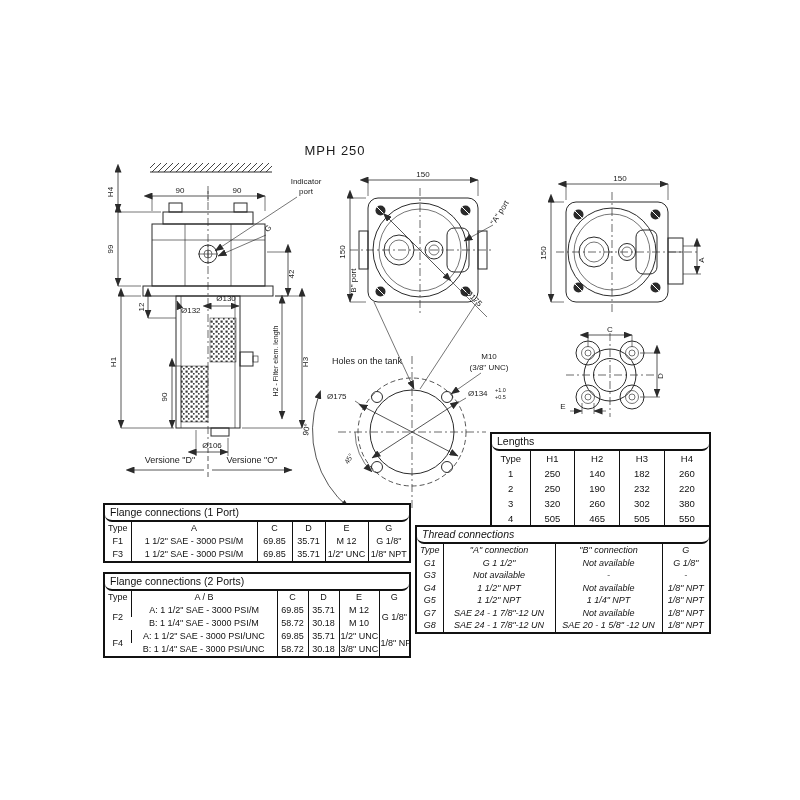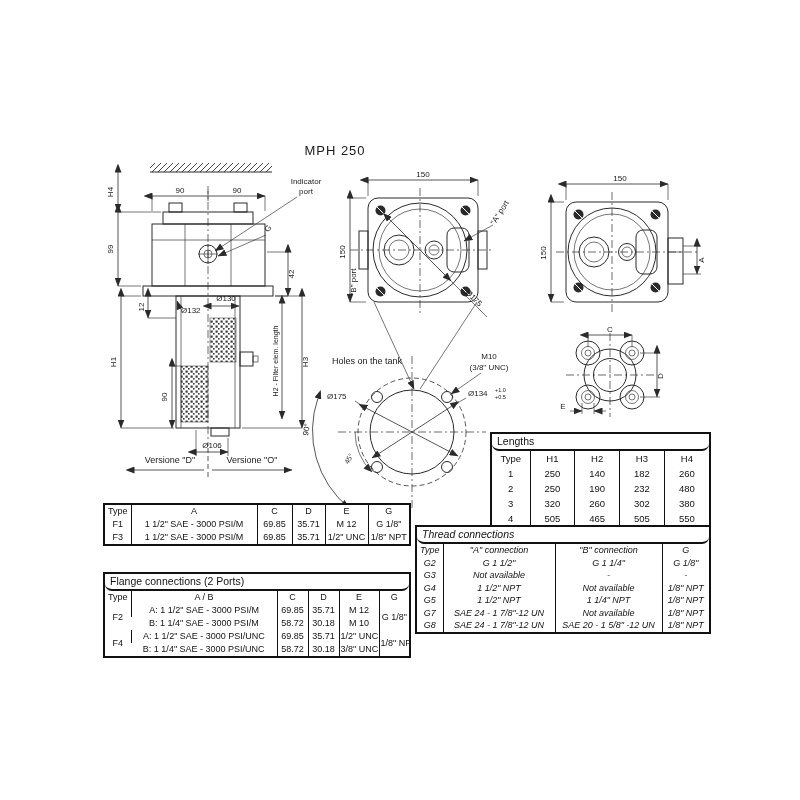--- a/index.html
+++ b/index.html
@@ -322,41 +322,42 @@
       <td>250</td>
       <td>140</td>
       <td>182</td>
       <td>260</td>
     </tr>
     <tr>
       <td>2</td>
       <td>250</td>
       <td>190</td>
       <td>232</td>
-      <td>480</td>
+      <td>220</td>
     </tr>
     <tr>
       <td>3</td>
       <td>320</td>
       <td>260</td>
       <td>302</td>
       <td>380</td>
     </tr>
     <tr>
       <td>4</td>
       <td>505</td>
       <td>465</td>
       <td>505</td>
       <td>550</td>
     </tr>
   </tbody>
       </table>
 </div>
 
 <div class="tbl" style="left:103px;top:503px;width:308px;">
+  <div class="tbl-title">Flange connections (1 Port)</div>
   <table>
     <colgroup>
           <col style="width:26px">
           <col style="width:126px">
           <col style="width:35px">
           <col style="width:33px">
           <col style="width:43px">
           <col>
         </colgroup>
     <tbody>
@@ -450,23 +451,23 @@
           <col>
         </colgroup>
     <tbody>
           <tr>
       <th>Type</th>
       <th>"A" connection</th>
       <th>"B" connection</th>
       <th>G</th>
     </tr>
     <tr>
-      <td>G2</td>
+      <td>G1</td>
       <td>G 1 1/2"</td>
-      <td>G 1 1/4"</td>
+      <td>Not available</td>
       <td>G 1/8"</td>
     </tr>
     <tr>
       <td>G3</td>
       <td>Not available</td>
       <td>-</td>
       <td>-</td>
     </tr>
     <tr>
       <td>G4</td>

